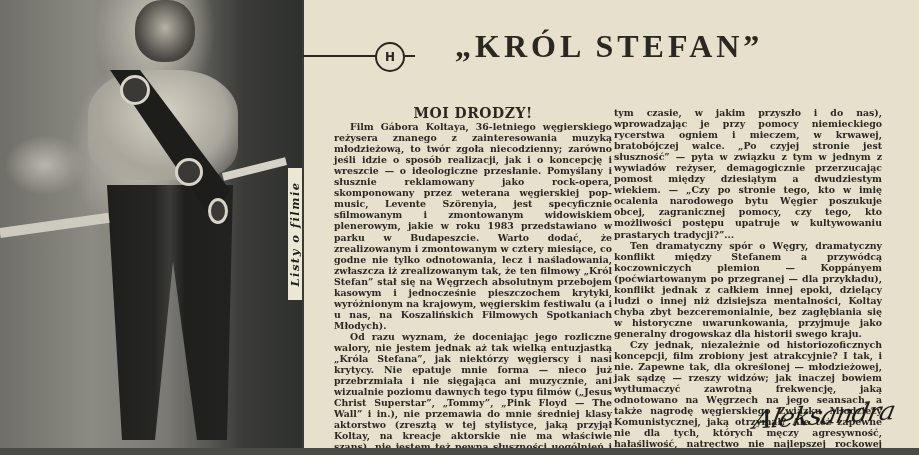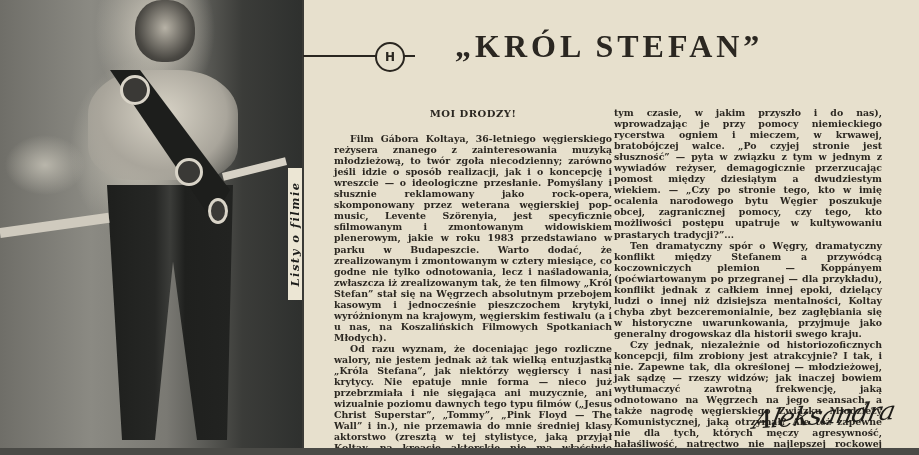--- a/index.html
+++ b/index.html
@@ -81,21 +81,21 @@
     font-size:12.5px; color:#2b2721;
   }
   
   .col {
     position:absolute; top:108px;
     font-family:"DejaVu Serif", serif; font-weight:bold;
     font-size:9.4px; line-height:11.05px; color:#2b2721;
     text-align:justify;
   }
   .col p { margin:0; text-indent:16px; }
-  .col .greeting { text-align:center; text-indent:0; font-size:10px; letter-spacing:0.5px; margin-bottom:14px; }
+  .col .greeting { text-align:center; text-indent:0; font-size:14px; letter-spacing:0.5px; margin-bottom:2px; }
   .col-left { left:334px; width:278px; }
   .col-right { left:614px; width:268px; top:107px; }
   .signature {
     position:absolute; left:755px; top:400px;
     font-family:"DejaVu Serif", serif; font-style:italic;
     font-size:26px; color:#1f1d19; transform:skewX(-15deg) rotate(-4deg); letter-spacing:-1px;
   }
   .bottom-band {
     position:absolute; left:0; top:448px; width:919px; height:7px; background:#4a4a46;
   }

